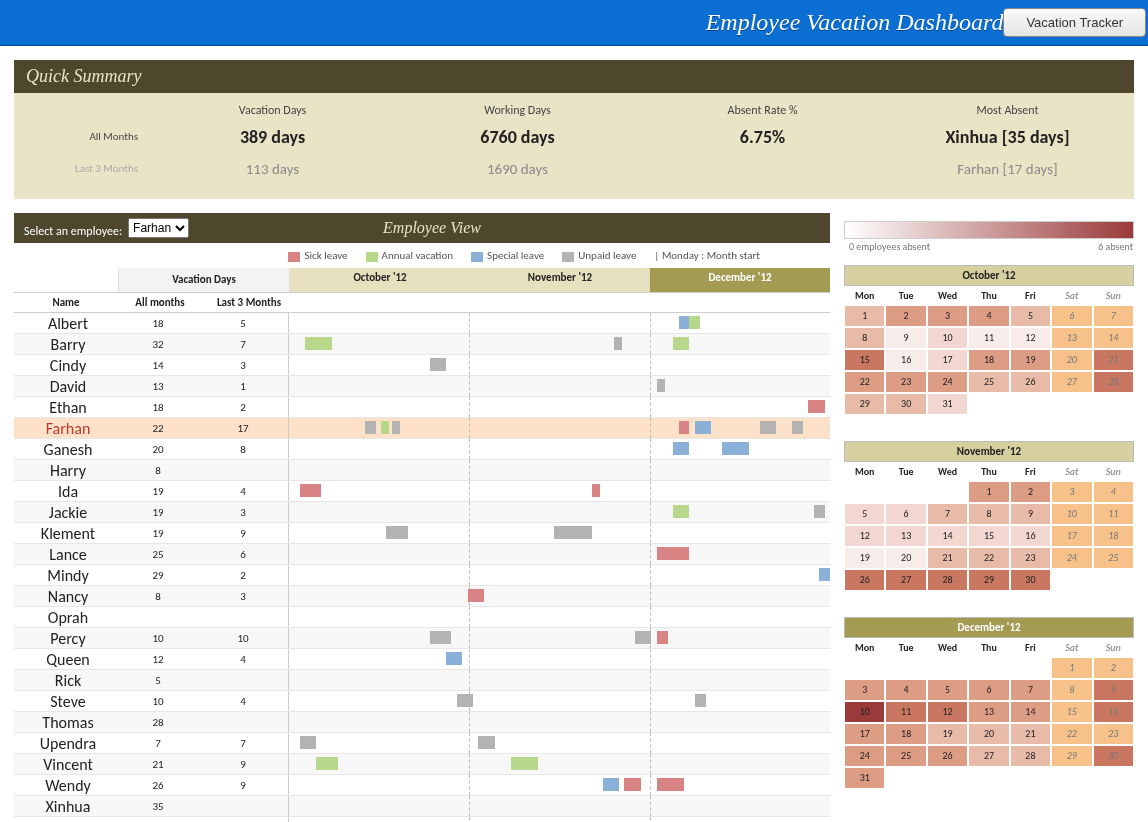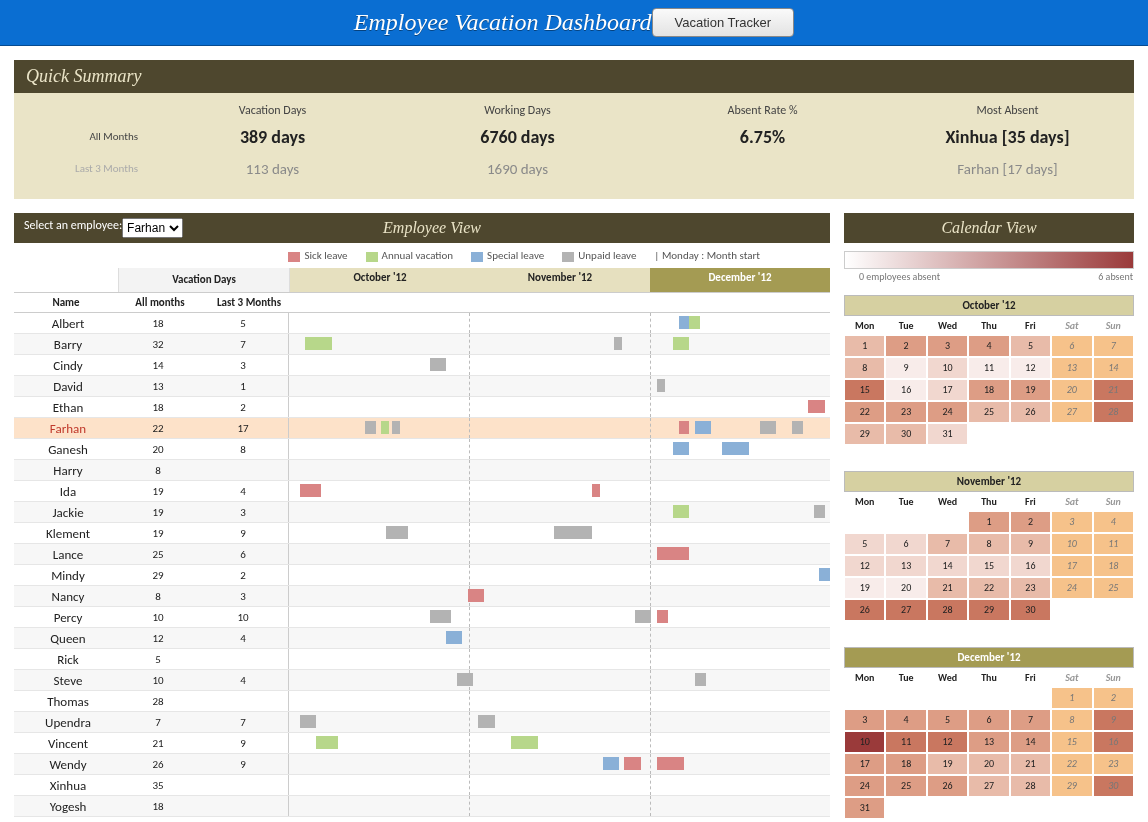--- a/index.html
+++ b/index.html
@@ -1,66 +1,66 @@
 <!DOCTYPE html>
 <html><head>
 <meta charset="utf-8">
 <style>
 html,body{margin:0;padding:0;font-family:Calibri,Arial,sans-serif;font-size:12px;color:#222;background:#fff;width:1148px}
-.header{background:linear-gradient(#0a6ed2,#0a6ed2);color:#fff;padding:8px 24px;display:flex;align-items:center;justify-content:center;border-bottom:1px solid #064b91}
+.header{background:linear-gradient(#0a6ed2,#0a6ed2);color:#fff;padding:8px 2px;display:flex;align-items:center;justify-content:flex-end;border-bottom:1px solid #064b91}
 .header h1{margin:0;font-size:24px;font-style:italic;font-weight:normal;font-family:Georgia,serif;text-shadow:0 1px 0 rgba(0,0,0,.4)}
 .btn-tracker{background:linear-gradient(#fafafa,#e3e3e3);border:1px solid #888;border-radius:4px;padding:6px 22px;font-size:13px;color:#333;cursor:pointer}
 .page{padding:14px}
 .section-title{background:#4e472e;color:#eae4c7;font-family:Georgia,serif;font-style:italic;font-size:18px;padding:6px 12px}
 .summary-body{background:#eae4c7;padding:10px 4px 14px;display:flex}
 .sum-lbl-col{width:120px;text-align:right;padding-right:12px;font-size:11px;color:#444}
 .sum-lbl-col div{line-height:32px}
 .sum-cols{display:flex;flex:1}
 .sum-col{flex:1;text-align:center}
 .sum-head{font-size:12px;color:#444;margin-bottom:4px}
 .sum-val1{font-size:18px;font-weight:bold;color:#222;line-height:32px}
 .sum-val2{font-size:15px;color:#8a8a8a;line-height:32px}
 .mid{display:flex;gap:14px;margin-top:14px}
 .left{flex:1}
 .right{width:290px}
 .bar{background:#4e472e;display:flex;align-items:center;height:30px}
-.bar-left{color:#fff;padding:0 10px;font-size:12px;display:flex;align-items:flex-start;flex:1}
+.bar-left{color:#fff;padding:0 10px;font-size:12px;display:flex;align-items:flex-end;gap:6px;flex:1}
 .bar-title{color:#eae4c7;font-family:Georgia,serif;font-style:italic;font-size:16px;flex:2;text-align:center}
 .bar-right{flex:1}
 select{font-size:12px;height:20px}
 .legend{display:flex;gap:18px;padding:6px 0;font-size:11px;color:#555;justify-content:flex-end;align-items:center;margin-right:70px}
 .legend span{display:flex;align-items:flex-end;gap:4px}
 .sw{width:12px;height:10px;display:inline-block}
 .tbl-head2{display:flex;border-bottom:1px solid #ccc}
 .tbl-head2 .c{padding:3px 2px;font-size:11px;font-weight:bold}
 .c-name{width:100px;text-align:center;padding-left:4px}
 .c-all{width:80px;text-align:center}
 .c-l3{width:90px;text-align:center}
 .c-gantt{flex:1;position:relative}
 .month-heads{display:flex}
 .mh{flex:1;text-align:center;font-size:11px;font-weight:bold;padding:3px 0;background:#e6e0bf}
 .mh.cur{background:#a49b53;color:#fff}
 .rows{}
 .row{display:flex;height:20px;border-bottom:1px solid #e6e6e6;align-items:center}
 .row:nth-child(even){background:#f7f7f7}
 .row.sel{background:#fde2c9}
-.row .c-name{font-size:13px;padding-left:4px}
+.row .c-name{font-size:16px;padding-left:4px}
 .row.sel .c-name{color:#c0392b}
 .row .c-all,.row .c-l3{font-size:11px;text-align:center}
 .gantt{flex:1;position:relative;height:100%;border-left:1px solid #ccc}
 .gantt .m1,.gantt .m2,.gantt .m3{position:absolute;top:0;bottom:0;border-left:1px dashed #bbb}
 .gantt .m2{left:33.33%}
 .gantt .m3{left:66.66%}
 .blk{position:absolute;top:3px;height:13px}
 .ghead{display:flex;height:24px;border-bottom:1px solid #ccc;align-items:stretch}
 .ghead .c-name{background:#fff}
 .ghead .group{flex:1;display:flex}
 
 .scale{height:16px;background:linear-gradient(to right,#fff,#9a3a3a);margin-top:8px;position:relative;border:1px solid #ccc}
-.scale-l{position:absolute;left:14px;top:18px;font-size:10px;color:#777}
+.scale-l{position:absolute;left:4px;top:18px;font-size:10px;color:#777}
 .scale-r{position:absolute;right:0;top:18px;font-size:10px;color:#777}
 .cal{margin-top:26px}
 .cal-title{background:#d6d0a1;text-align:center;font-size:11px;font-weight:bold;padding:3px 0;border:1px solid #bbb}
 .cal-title.cur{background:#a49b53;color:#fff}
 .cal-grid{display:grid;grid-template-columns:repeat(7,1fr)}
 .cal-dow{text-align:center;font-size:10px;font-weight:bold;padding:3px 0;background:#fff}
 .cal-cell{height:20px;text-align:center;font-size:10px;line-height:20px;border:1px solid #fff}
 .cal-cell.we{font-style:italic;color:#777}
 </style>
 </head>
@@ -287,20 +287,29 @@
             <div class="c-name">Nancy</div>
             <div class="c-all">8</div>
             <div class="c-l3">3</div>
             <div class="gantt">
               <div class="m2"></div>
               <div class="m3"></div>
               <div class="blk" style="left:33%;width:3%;background:#d98484"></div>
             </div>
           </div>
           <div class="row">
+            <div class="c-name">Oprah</div>
+            <div class="c-all"></div>
+            <div class="c-l3"></div>
+            <div class="gantt">
+              <div class="m2"></div>
+              <div class="m3"></div>
+            </div>
+          </div>
+          <div class="row">
             <div class="c-name">Percy</div>
             <div class="c-all">10</div>
             <div class="c-l3">10</div>
             <div class="gantt">
               <div class="m2"></div>
               <div class="m3"></div>
               <div class="blk" style="left:26%;width:4%;background:#b3b3b3"></div>
               <div class="blk" style="left:64%;width:3%;background:#b3b3b3"></div>
               <div class="blk" style="left:68%;width:2%;background:#d98484"></div>
             </div>
@@ -393,23 +402,20 @@
             <div class="c-l3"></div>
             <div class="gantt">
               <div class="m2"></div>
               <div class="m3"></div>
             </div>
           </div>
         </div>
     </div>
 
     <div class="right">
-      <div class="bar">
-        <div class="bar-title" style="flex:1">Calendar View</div>
-      </div>
       <div class="scale">
         <span class="scale-l">0 employees absent</span>
         <span class="scale-r">6 absent</span>
       </div>
       <div id="calendars">
           <div class="cal">
             <div class="cal-title">October '12</div>
             <div class="cal-grid">
               <div class="cal-dow">Mon</div>
               <div class="cal-dow">Tue</div>

